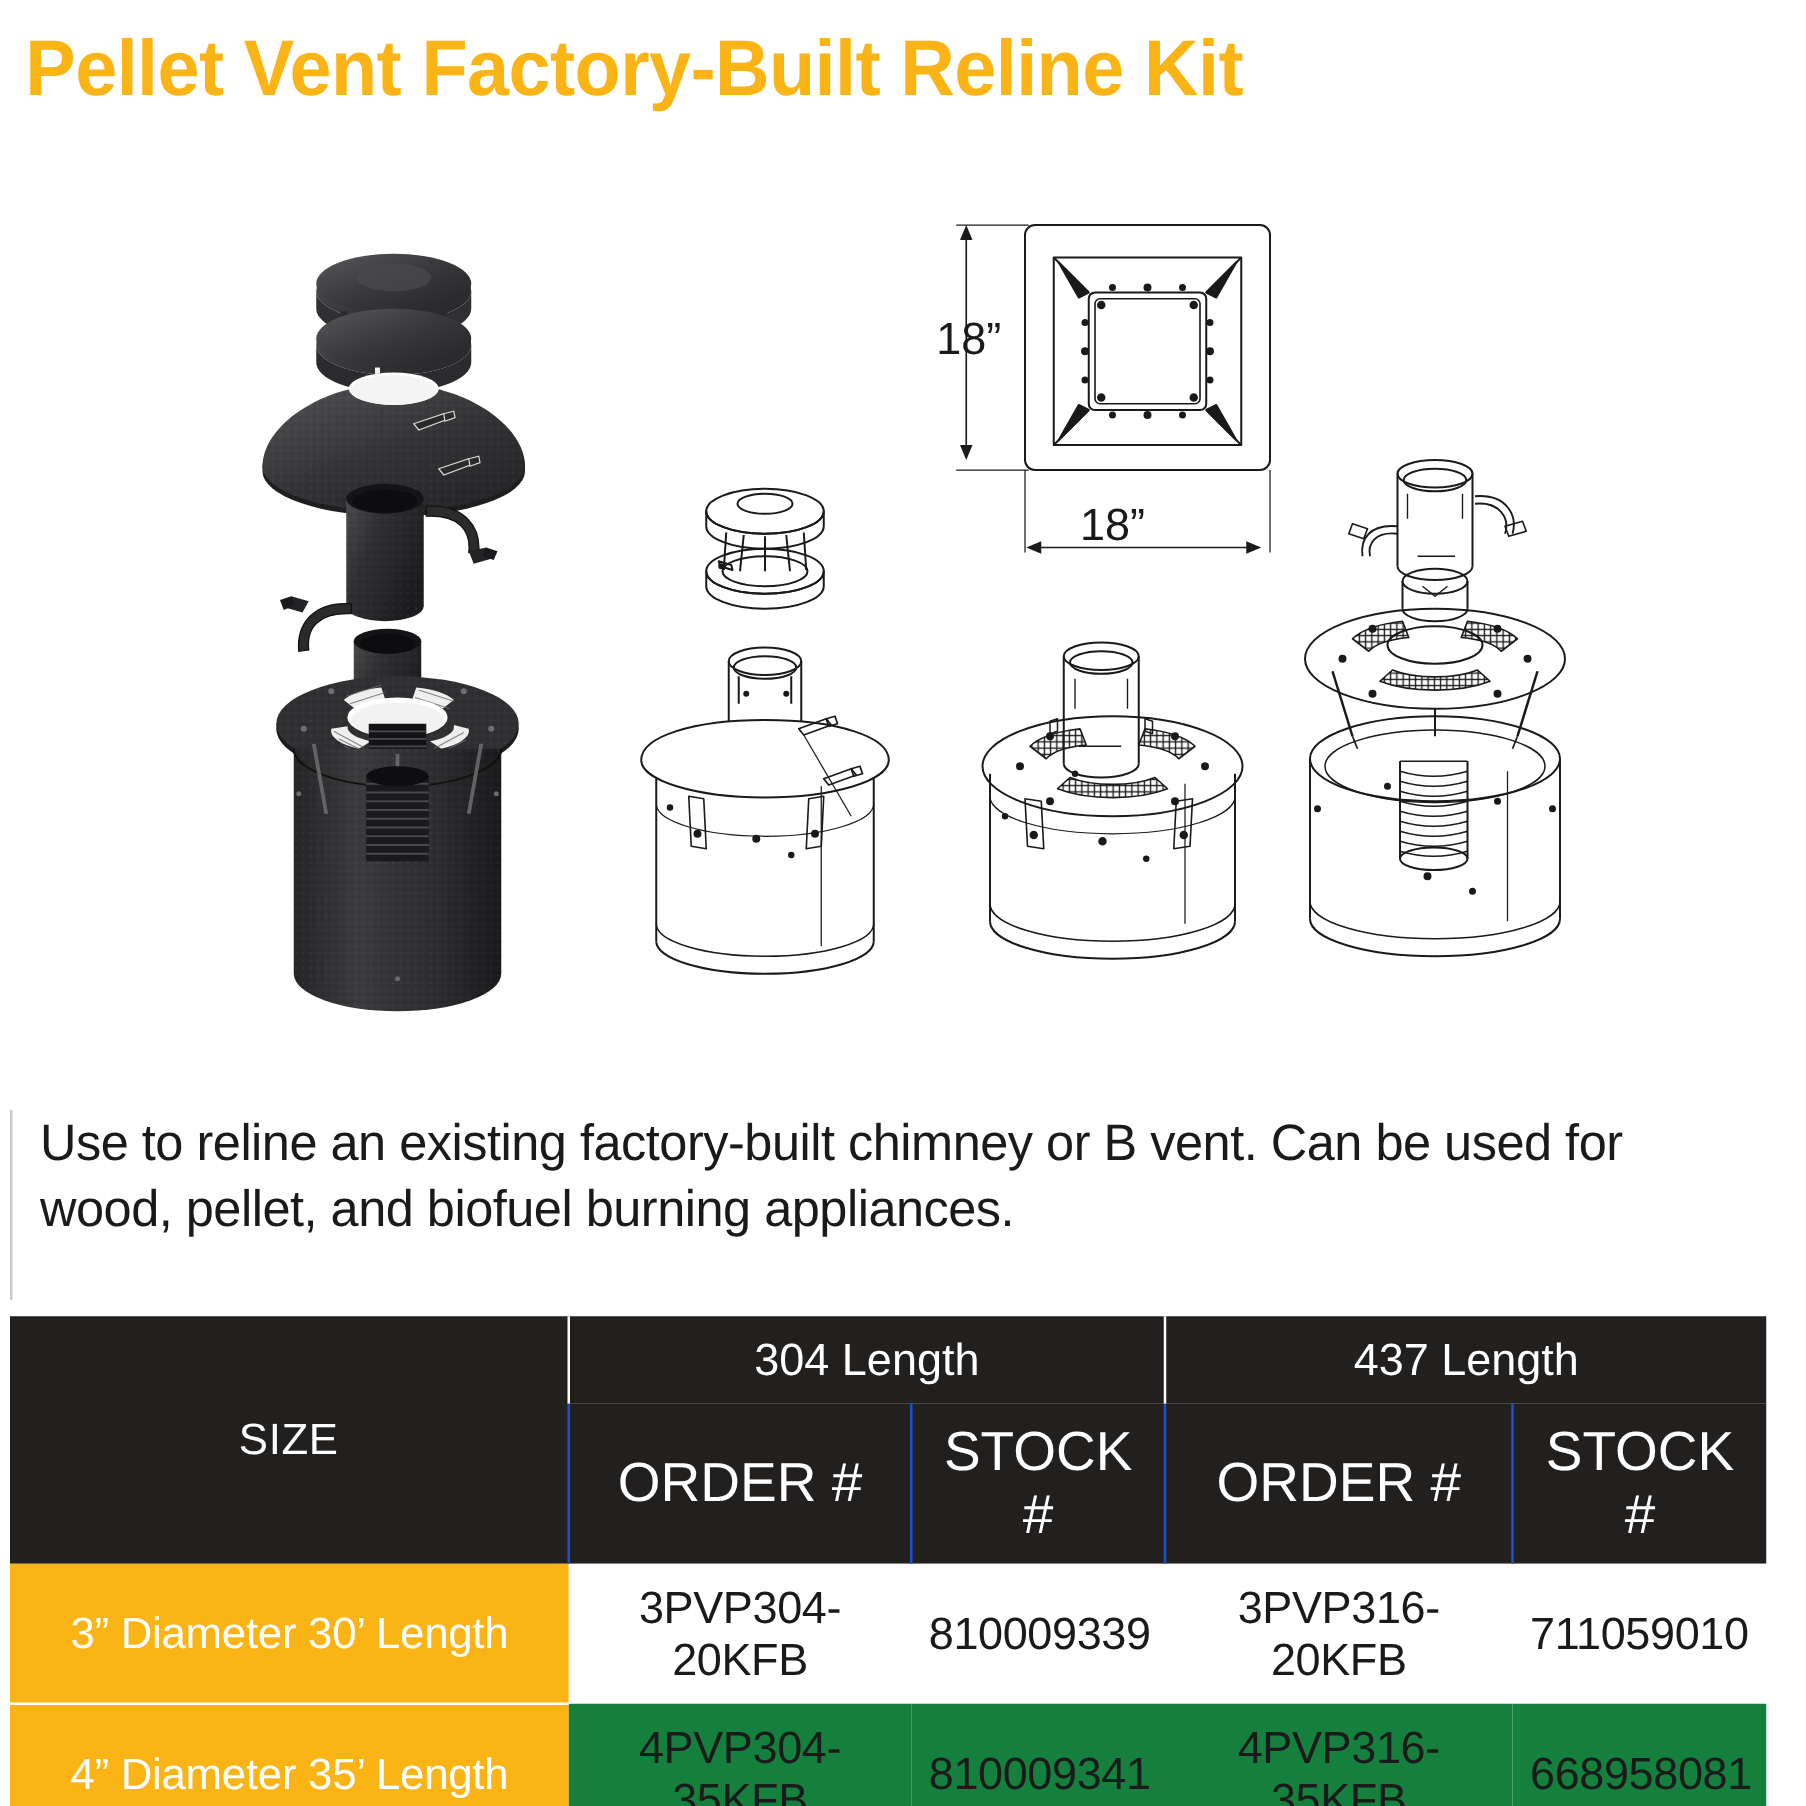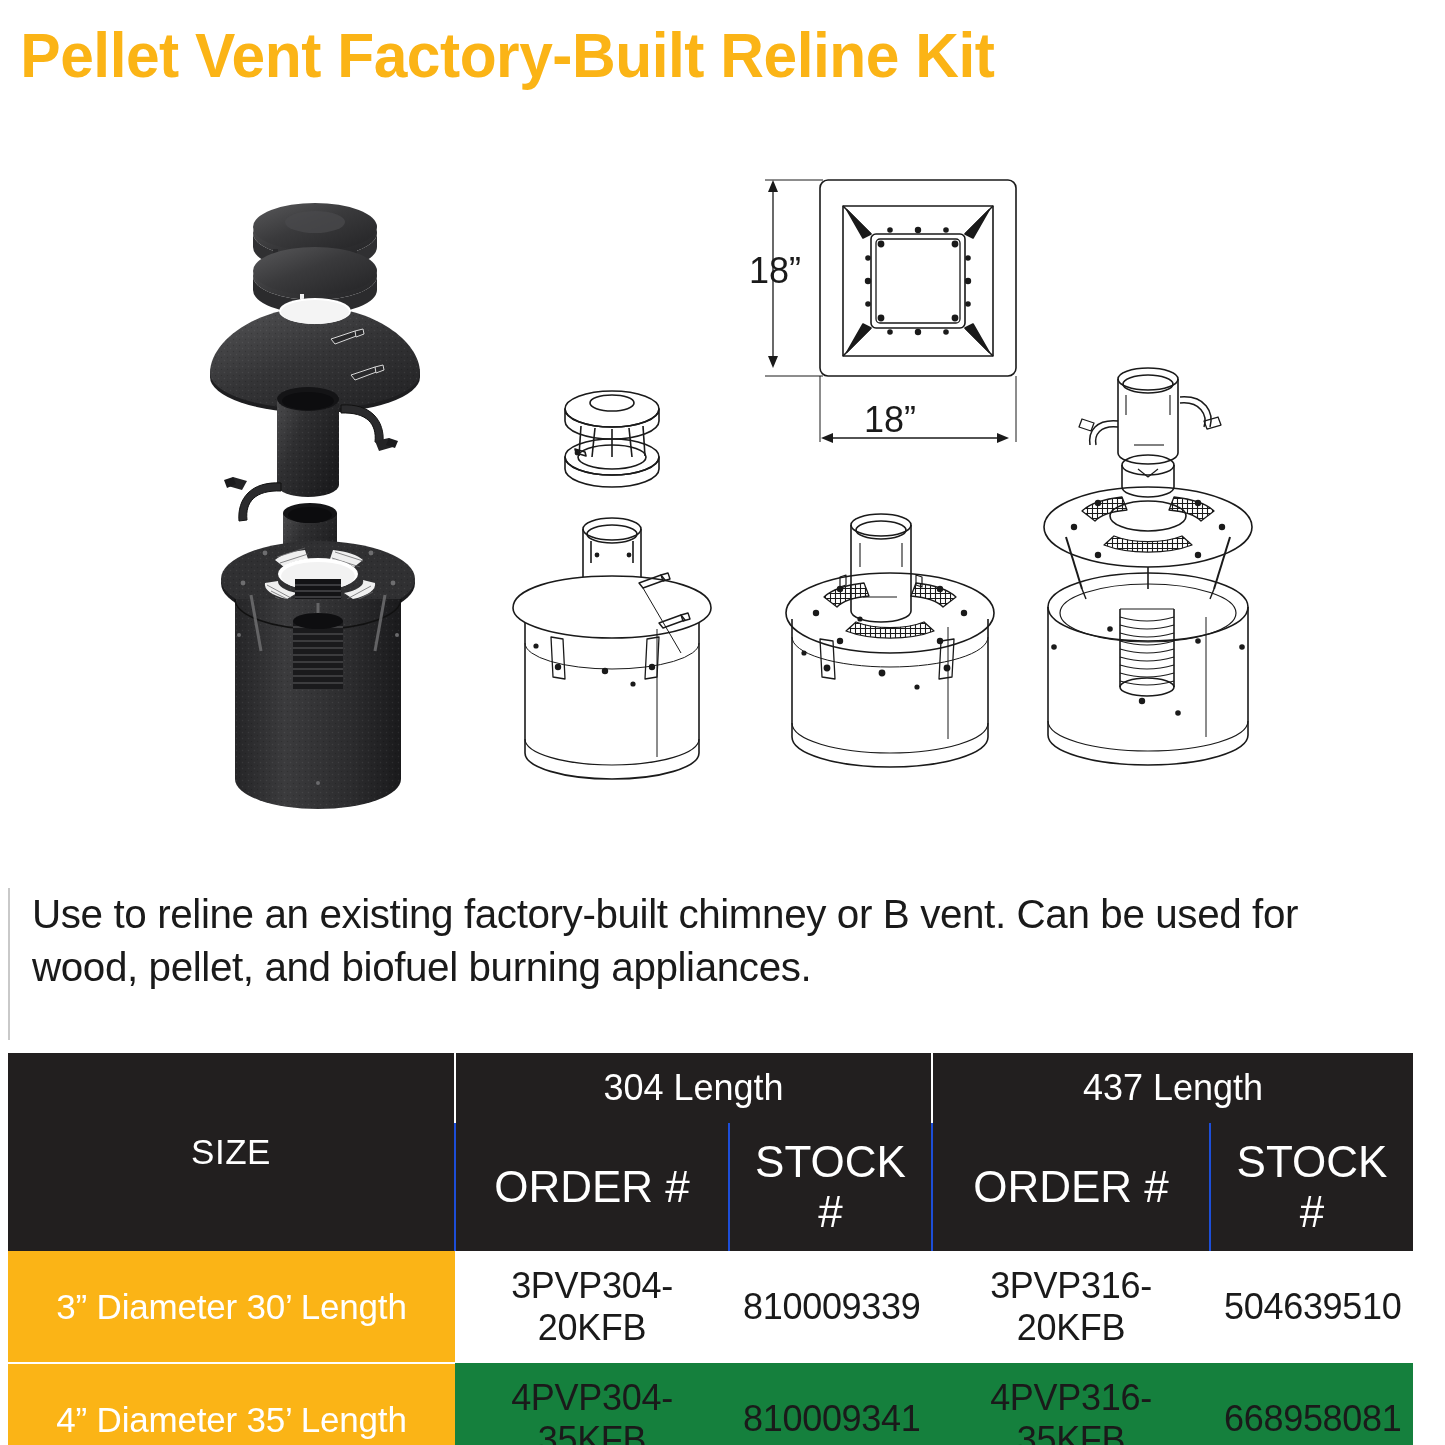--- a/index.html
+++ b/index.html
@@ -552,21 +552,21 @@
       <th class="hdr-cell hdr-sub">ORDER #</th>
       <th class="hdr-cell hdr-sub">STOCK #</th>
     </tr>
   </thead>
   <tbody>
     <tr class="row-1">
       <td class="size-cell">3” Diameter 30’ Length</td>
       <td class="data-cell">3PVP304-20KFB</td>
       <td class="data-cell">810009339</td>
       <td class="data-cell">3PVP316-20KFB</td>
-      <td class="data-cell">504639510</td>
+      <td class="data-cell">711059010</td>
     </tr>
     <tr class="row-2">
       <td class="size-cell">4” Diameter 35’ Length</td>
       <td class="data-cell">4PVP304-35KFB</td>
       <td class="data-cell">810009341</td>
       <td class="data-cell">4PVP316-35KFB</td>
       <td class="data-cell">668958081</td>
     </tr>
   </tbody>
 </table>

